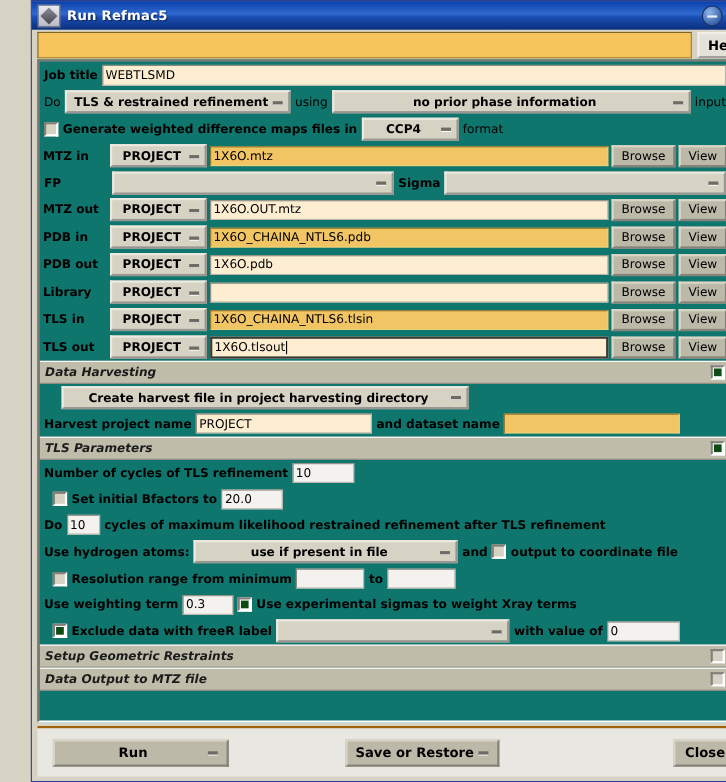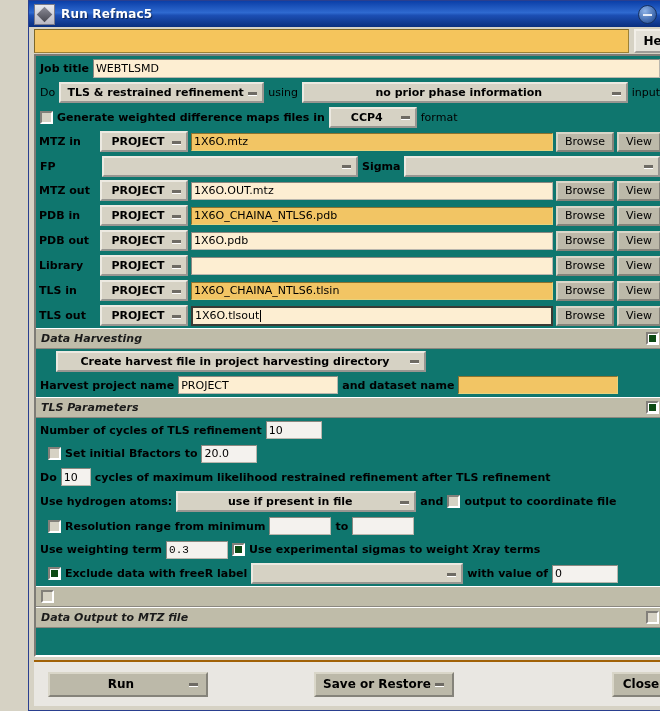--- a/index.html
+++ b/index.html
@@ -443,36 +443,37 @@
       </div>
       <div class="row" style="height:24px;padding-left:12px;">
         <div class="chk flat"></div>
         <span class="lbl b">Resolution range from minimum</span>
         <div class="entry plain" style="width:62px;"></div>
         <span class="lbl b">to</span>
         <div class="entry plain" style="width:62px;"></div>
       </div>
       <div class="row" style="height:23px;">
         <span class="lbl b">Use weighting term</span>
-        <div class="entry plain num" style="width:62px;font-family:Liberation Mono, monospace;">0.3</div>
+        <div class="entry plain num" style="width:46px;">0.3</div>
         <div class="chk on"></div>
         <span class="lbl b">Use experimental sigmas to weight Xray terms</span>
       </div>
       <div class="row" style="height:25px;padding-left:12px;">
         <div class="chk on"></div>
         <span class="lbl b">Exclude data with freeR label</span>
         <div class="combo blank" style="width:212px;">
             <span></span>
             <span class="arr"></span>
           </div>
         <span class="lbl b">with value of</span>
         <div class="entry plain num" style="width:66px;">0</div>
       </div>
 
       <div class="sect">
+        <span class="t">Setup Geometric Restraints</span>
         <span class="chk flat"></span>
       </div>
       <div class="sect">
         <span class="t">Data Output to MTZ file</span>
         <span class="chk flat"></span>
       </div>
 
     </div>
 
     <div class="scrollbar">

